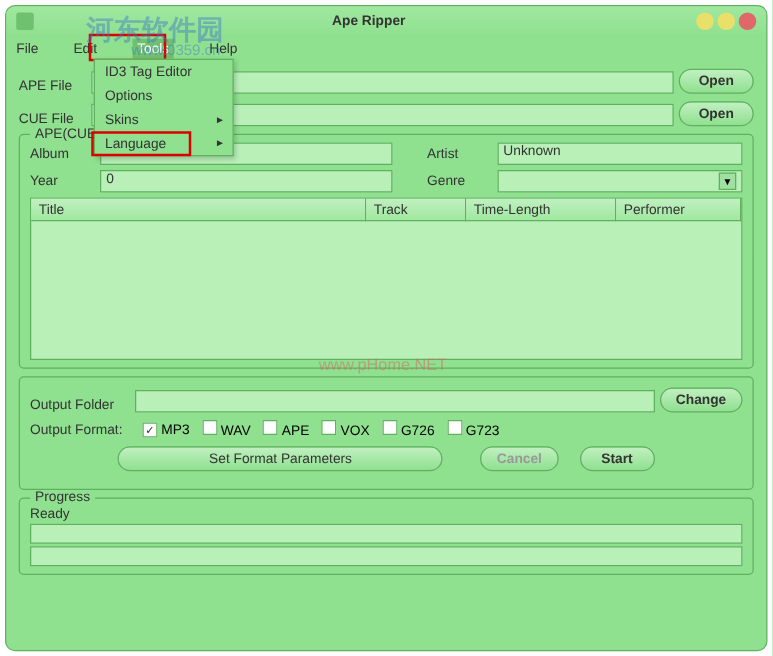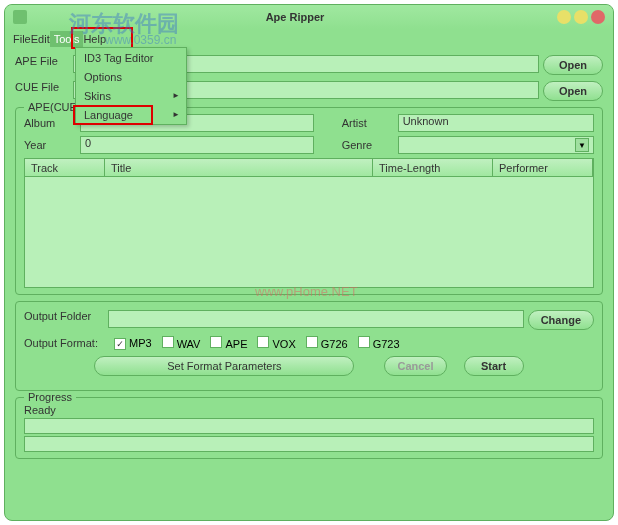--- a/index.html
+++ b/index.html
@@ -6,30 +6,30 @@
 body { background: #fff; padding: 4px; }
 .window { width: 610px; height: 517px; background: #8fe08f; border: 1px solid #5fb05f; border-radius: 8px; position: relative; overflow: hidden; }
 .titlebar { height: 24px; background: linear-gradient(#a0e8a0, #8fe08f); display: flex; align-items: center; padding: 0 8px; position: relative; }
 .title-icon { width: 14px; height: 14px; background: #6fc06f; border-radius: 2px; margin-right: 6px; }
 .title-text { flex: 1; text-align: center; color: #333; font-weight: bold; }
 .title-btns { display: flex; gap: 3px; }
 .title-btn { width: 14px; height: 14px; border-radius: 50%; }
 .title-btn.min { background: #e8e068; }
 .title-btn.max { background: #e8e068; }
 .title-btn.close { background: #e06868; }
-.menubar { height: 20px; background: #8fe08f; display: flex; align-items: center; padding: 0 8px; gap: 0; color: #333; position: relative; }
+.menubar { height: 20px; background: #8fe08f; display: flex; align-items: center; padding: 0 8px; gap: 28px; color: #333; position: relative; }
 .menu-item { cursor: pointer; }
 .menu-item.active { background: #6fc06f; color: #fff; padding: 2px 4px; }
 .red-box1 { position: absolute; left: 66px; top: -2px; width: 62px; height: 22px; border: 2px solid #d00; pointer-events: none; }
 .dropdown { position: absolute; left: 70px; top: 42px; width: 112px; background: #8fe08f; border: 1px solid #5fb05f; box-shadow: 2px 2px 4px rgba(0,0,0,0.2); z-index: 10; }
 .dd-item { height: 19px; display: flex; align-items: center; padding: 0 8px; color: #333; cursor: pointer; position: relative; }
 .dd-item.arrow::after { content: "►"; position: absolute; right: 6px; font-size: 8px; color: #333; }
 .red-box2 { position: absolute; left: 68px; top: 100px; width: 80px; height: 20px; border: 2px solid #d00; pointer-events: none; z-index: 11; }
 .content { padding: 6px 10px; position: relative; }
-.row { display: flex; align-items: flex-start; margin-bottom: 6px; gap: 4px; }
+.row { display: flex; align-items: flex-end; margin-bottom: 6px; gap: 4px; }
 .label { color: #333; white-space: nowrap; }
 .input { flex: 1; height: 18px; background: #b8f0b8; border: 1px solid #5fb05f; padding: 0 4px; color: #333; }
 .btn { height: 20px; background: linear-gradient(#c0f0c0, #90e090); border: 1px solid #5fb05f; border-radius: 10px; padding: 0 12px; color: #333; cursor: pointer; display: inline-flex; align-items: center; justify-content: center; }
 .btn.wide { min-width: 60px; font-weight: bold; }
 .btn.disabled { color: #999; }
 .fieldset { border: 1px solid #5fb05f; border-radius: 4px; padding: 6px 8px; margin-bottom: 6px; position: relative; }
 .fieldset .legend { position: absolute; top: -7px; left: 8px; background: #8fe08f; padding: 0 4px; color: #333; }
 .field-row { display: flex; align-items: center; gap: 20px; margin-bottom: 4px; }
 .field-row .label { min-width: 36px; }
 .select { flex: 1; height: 18px; background: #b8f0b8; border: 1px solid #5fb05f; padding: 0 4px; display: flex; align-items: center; justify-content: space-between; }
@@ -113,22 +113,22 @@
         <span class="label">Year</span>
         <div class="input" style="flex:1.2">0</div>
         <span class="label" style="margin-left:8px">Genre</span>
         <div class="select">
           <span></span>
           <span class="arrow-btn">▼</span>
         </div>
       </div>
       <div class="table">
         <div class="table-head">
+          <div class="th" style="flex:1">Title</div>
           <div class="th" style="width:80px">Track</div>
-          <div class="th" style="flex:1">Title</div>
           <div class="th" style="width:120px">Time-Length</div>
           <div class="th" style="width:100px">Performer</div>
         </div>
         <div class="table-body"></div>
       </div>
     </div>
 
     <div class="fieldset" style="padding:8px">
       <div class="row">
         <span class="label" style="width:80px">Output Folder</span>

